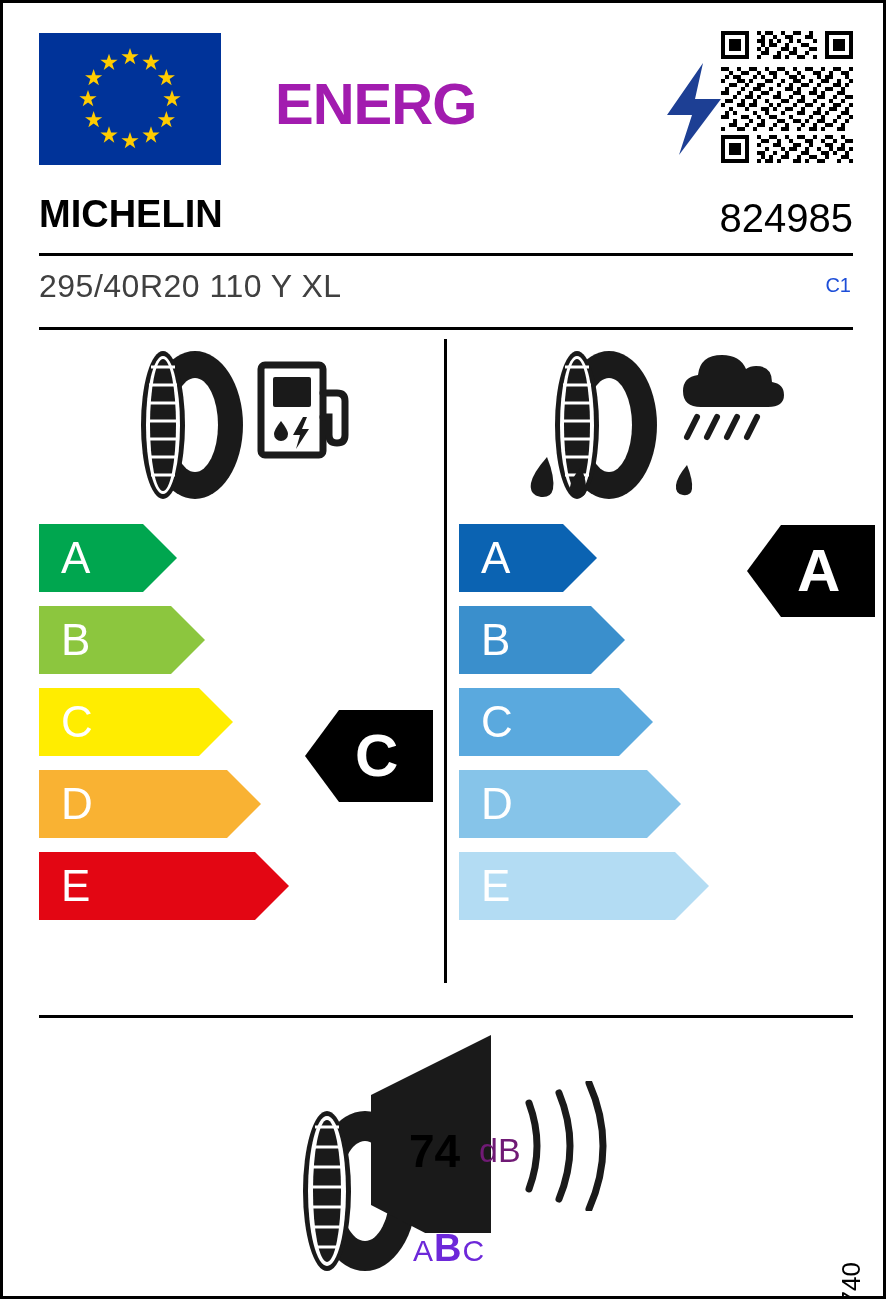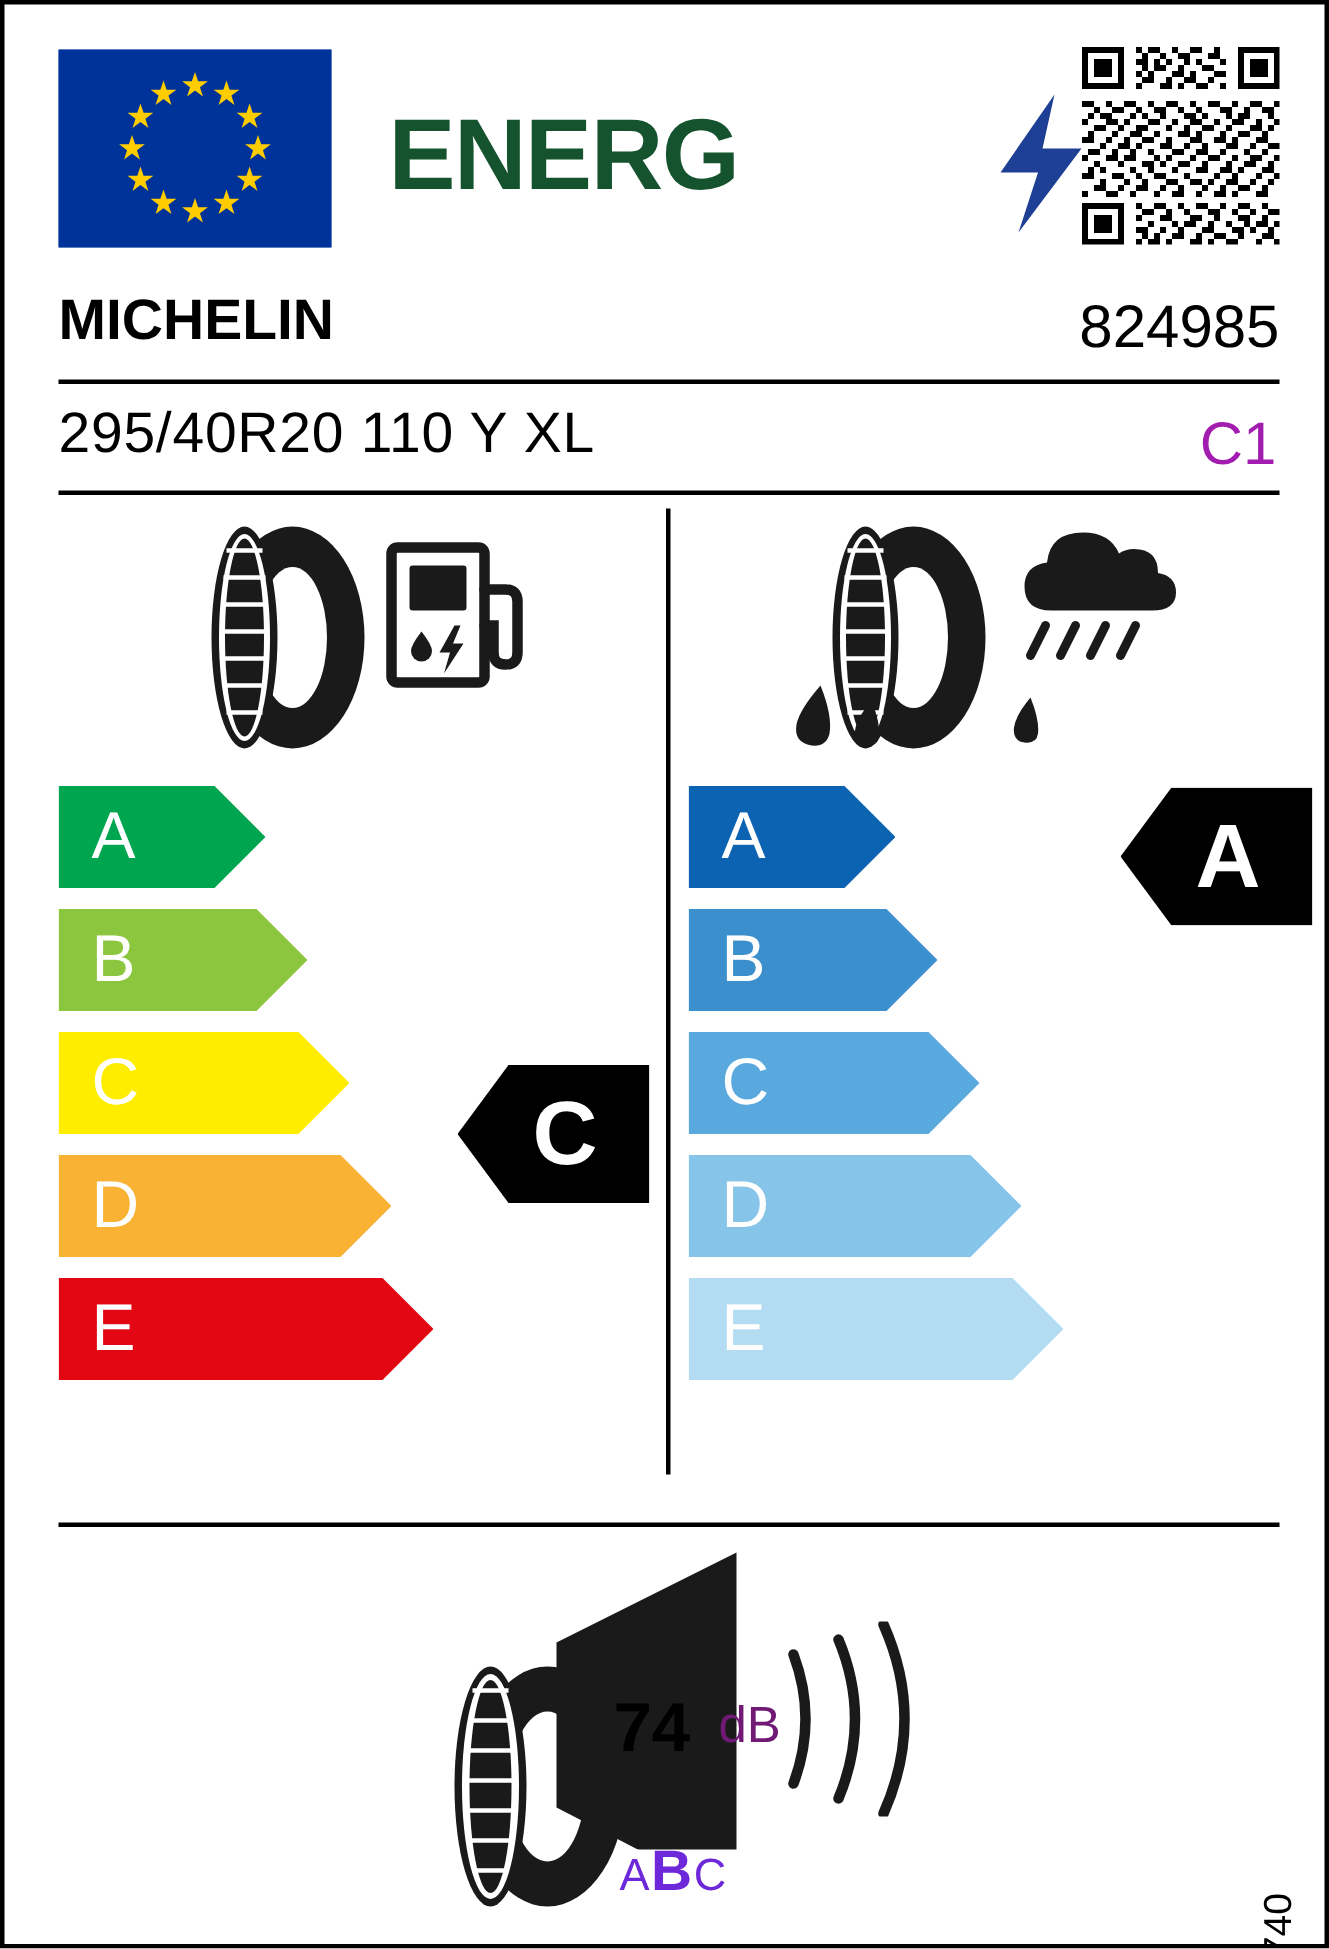--- a/index.html
+++ b/index.html
@@ -34,26 +34,26 @@
     left: 0;
     top: 2px;
     width: 182px;
     height: 132px;
     background: #003399;
   }
   .eu-flag svg { display:block; }
 
   .energy-word {
     position: absolute;
-    left: 220px;
+    left: 236px;
     top: 30px;
-    font-size: 67px;
+    font-size: 58px;
     line-height: 86px;
     font-weight: bold;
-    color: #14532d;
+    color: #a21caf;
     letter-spacing: -1px;
     font-family: "Liberation Sans", sans-serif;
   }
   .energy-bolt {
     position: absolute;
     left: 620px;
     top: 32px;
     width: 70px;
     height: 92px;
   }
@@ -103,30 +103,30 @@
     position: absolute;
     left: 36px;
     top: 265px;
     width: 814px;
     height: 56px;
   }
   .size {
     position: absolute;
     left: 0;
     top: 0;
-    font-size: 38px;
-    color: #000000;
+    font-size: 32px;
+    color: #404040;
     letter-spacing: 0.5px;
   }
   .tyre-class {
     position: absolute;
     right: 2px;
     top: 6px;
-    font-size: 40px;
-    color: #a21caf;
+    font-size: 20px;
+    color: #1d4ed8;
   }
   .hr-size {
     position: absolute;
     left: 36px;
     top: 324px;
     width: 814px;
     height: 3px;
     background: #000;
   }
 

